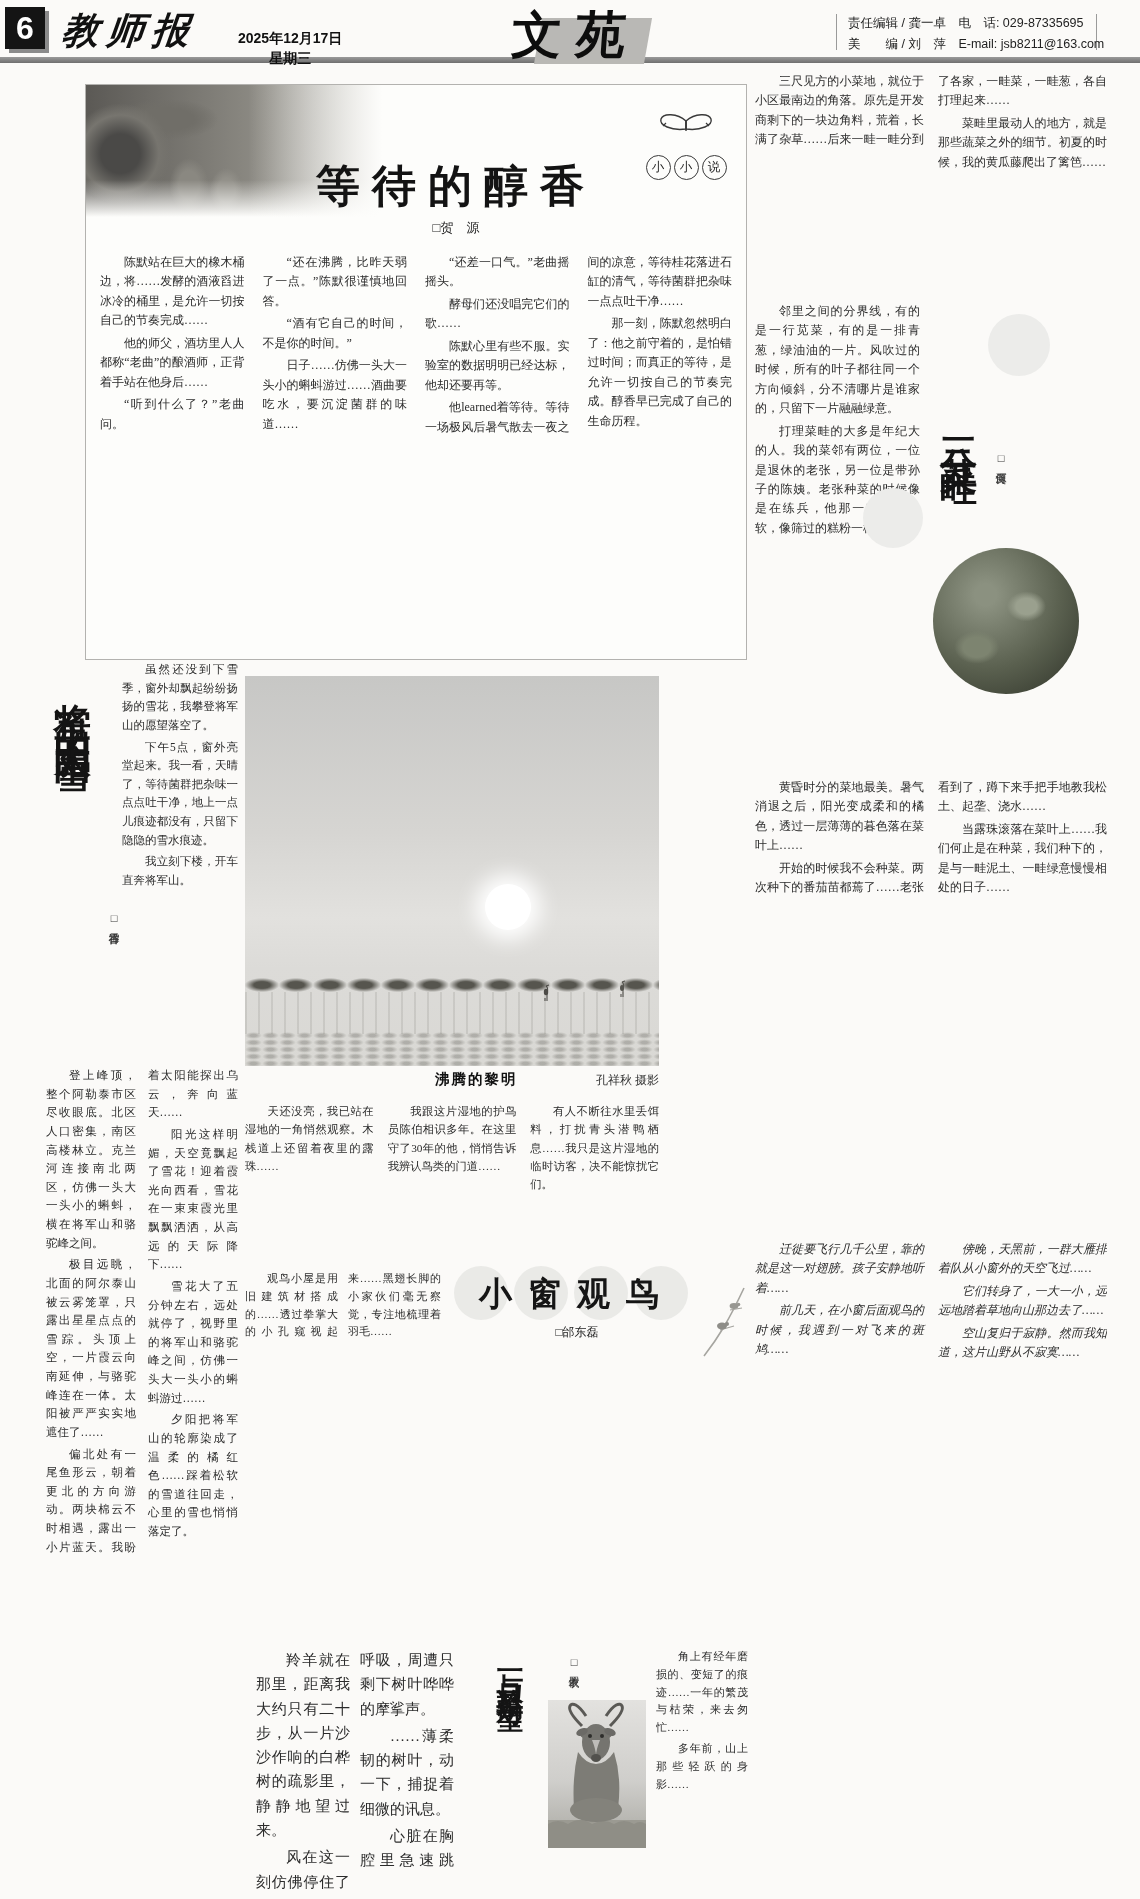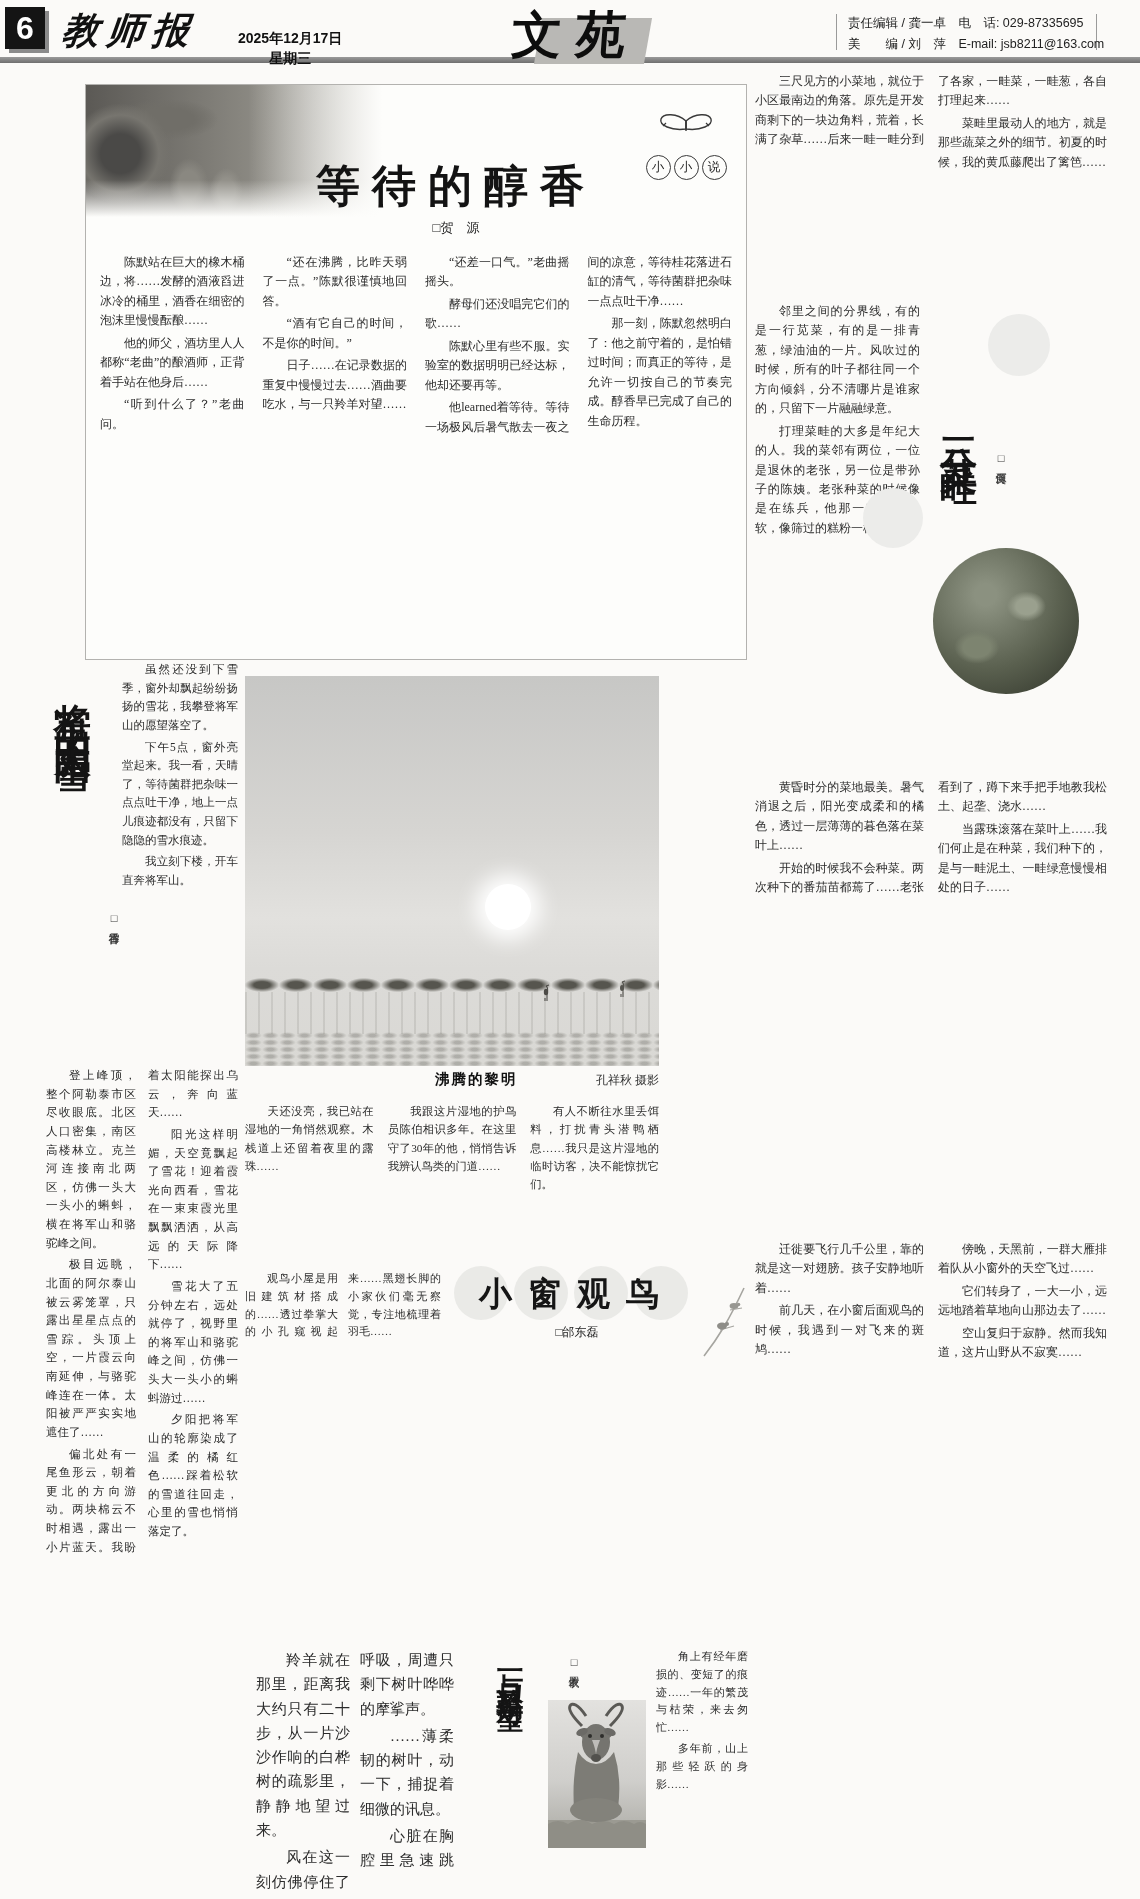--- a/index.html
+++ b/index.html
@@ -117,26 +117,26 @@
       </svg>
       <div class="badge-circles">
         <div class="badge-circle">小</div>
         <div class="badge-circle">小</div>
         <div class="badge-circle">说</div>
       </div>
     </div>
     <div class="abs lead-title">等待的醇香</div>
     <div class="abs lead-byline">□贺　源</div>
     <div class="abs lead-body coltext c4">
-        <p>陈默站在巨大的橡木桶边，将……发酵的酒液舀进冰冷的桶里，酒香在细密的泡沫里慢慢酝酿……</p>
+        <p>陈默站在巨大的橡木桶边，将……发酵的酒液舀进冰冷的桶里，是允许一切按自己的节奏完成……</p>
         <p>他的师父，酒坊里人人都称“老曲”的酿酒师，正背着手站在他身后……</p>
         <p>“听到什么了？”老曲问。</p>
         <p>“还在沸腾，比昨天弱了一点。”陈默很谨慎地回答。</p>
         <p>“酒有它自己的时间，不是你的时间。”</p>
-        <p>日子……在记录数据的重复中慢慢过去……酒曲要吃水，与一只羚羊对望……</p>
+        <p>日子……仿佛一头大一头小的蝌蚪游过……酒曲要吃水，要沉淀菌群的味道……</p>
         <p>“还差一口气。”老曲摇摇头。</p>
         <p>酵母们还没唱完它们的歌……</p>
         <p>陈默心里有些不服。实验室的数据明明已经达标，他却还要再等。</p>
         <p>他learned着等待。等待一场极风后暑气散去一夜之间的凉意，等待桂花落进石缸的清气，等待菌群把杂味一点点吐干净……</p>
         <p>那一刻，陈默忽然明白了：他之前守着的，是怕错过时间；而真正的等待，是允许一切按自己的节奏完成。醇香早已完成了自己的生命历程。</p>
       </div>
   </div>
 
   <div class="abs coltext c2" style="left:755px;top:72px;width:352px;height:212px;">
       <p>三尺见方的小菜地，就位于小区最南边的角落。原先是开发商剩下的一块边角料，荒着，长满了杂草……后来一畦一畦分到了各家，一畦菜，一畦葱，各自打理起来……</p>
@@ -154,21 +154,21 @@
     <div class="abs vby" style="left:238px;top:150px;height:120px;">□何源良</div>
     <div class="abs veg-photo" style="left:178px;top:246px;width:146px;height:146px;"></div>
   </div>
 
   <div class="abs coltext c2" style="left:755px;top:778px;width:352px;height:448px;">
       <p>黄昏时分的菜地最美。暑气消退之后，阳光变成柔和的橘色，透过一层薄薄的暮色落在菜叶上……</p>
       <p>开始的时候我不会种菜。两次种下的番茄苗都蔫了……老张看到了，蹲下来手把手地教我松土、起垄、浇水……</p>
       <p>当露珠滚落在菜叶上……我们何止是在种菜，我们种下的，是与一畦泥土、一畦绿意慢慢相处的日子……</p>
     </div>
 
-  <div class="abs coltext c2" style="left:755px;top:1240px;width:352px;height:650px;">
+  <div class="abs coltext c2" style="left:755px;top:1240px;width:352px;height:650px;font-style:italic;">
       <p>迁徙要飞行几千公里，靠的就是这一对翅膀。孩子安静地听着……</p>
       <p>前几天，在小窗后面观鸟的时候，我遇到一对飞来的斑鸠……</p>
       <p>傍晚，天黑前，一群大雁排着队从小窗外的天空飞过……</p>
       <p>它们转身了，一大一小，远远地踏着草地向山那边去了……</p>
       <p>空山复归于寂静。然而我知道，这片山野从不寂寞……</p>
     </div>
 
   <div class="abs" style="left:46px;top:660px;width:192px;height:1235px;">
     <div class="abs vtitle" style="left:2px;top:14px;font-size:37px;letter-spacing:9px;height:380px;font-family:'DejaVu Serif',serif;">将军山的太阳雪</div>
     <div class="abs vby" style="left:60px;top:252px;height:110px;">□禅香雪</div>

